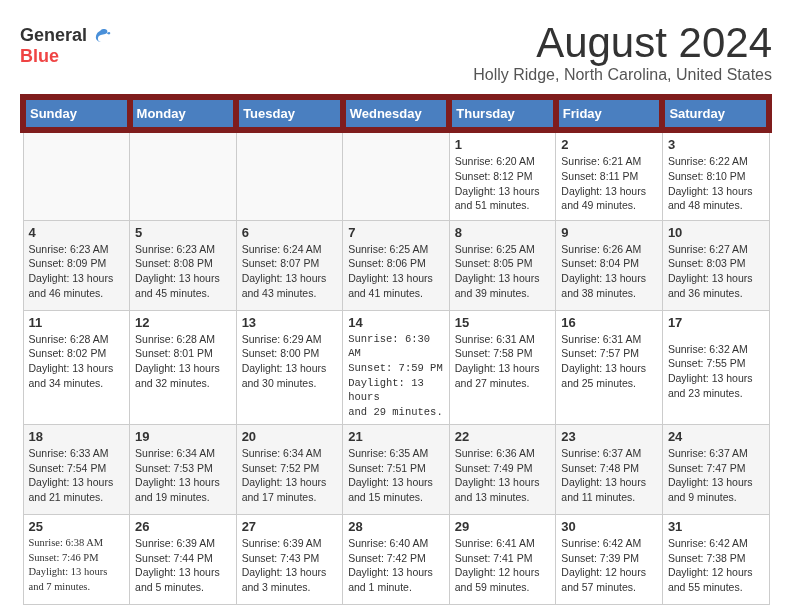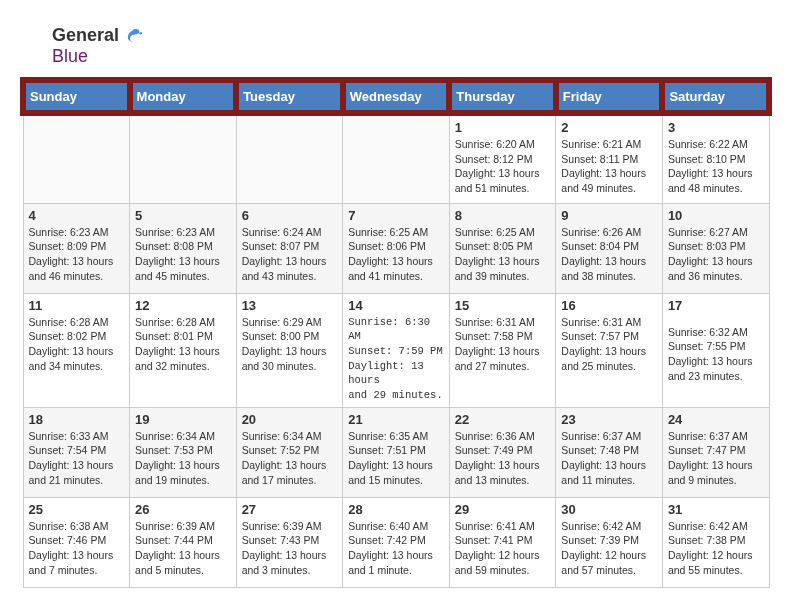--- a/index.html
+++ b/index.html
@@ -14,31 +14,30 @@
       display: flex;
       justify-content: space-between;
       align-items: flex-start;
       margin-bottom: 10px;
     }
     .logo {
       display: flex;
       flex-direction: column;
       align-items: flex-start;
       padding-top: 5px;
-      margin-left: 32px;
     }
     .logo-general {
       font-size: 18px;
       font-weight: bold;
       color: #333;
     }
     .logo-blue {
       font-size: 18px;
-      font-weight: normal;
-      color: #701a75;
+      font-weight: bold;
+      color: #ef4444;
     }
     .logo-bird {
       width: 20px;
       height: 20px;
       margin-left: 4px;
     }
     .logo-row {
       display: flex;
       align-items: center;
     }
@@ -106,20 +105,24 @@
       <span class="logo-general">General</span>
       <svg class="logo-bird" viewBox="0 0 20 20">
         <path d="M10 4 C12 2, 18 3, 16 7 C14 9, 10 8, 8 10 C6 12, 7 16, 10 16 C8 16, 4 14, 5 10 C6 6, 8 6, 10 4 Z" fill="#4a90d9"></path>
         <path d="M16 7 C18 5, 20 6, 19 8 C18 9, 16 8, 16 7 Z" fill="#4a90d9"></path>
       </svg>
     </div>
     <div class="logo-row">
       <span class="logo-blue">Blue</span>
     </div>
   </div>
+  <div class="title-area">
+    <div class="month-title">August 2024</div>
+    <div class="location-title">Holly Ridge, North Carolina, United States</div>
+  </div>
 </div>
 
 <table>
   <thead>
     <tr>
     <th>Sunday</th>
         <th>Monday</th>
         <th>Tuesday</th>
         <th>Wednesday</th>
         <th>Thursday</th>
@@ -304,21 +307,21 @@
           <span class="day-num">24</span>
           <div class="day-detail" style="white-space: pre-line;">Sunrise: 6:37 AM
 Sunset: 7:47 PM
 Daylight: 13 hours
 and 9 minutes.</div>
         </td>
       </tr>
       <tr>
         <td>
           <span class="day-num">25</span>
-          <div class="day-detail" style="white-space: pre-line;">Sunrise: 6:38 AM
+          <div class="day-detail" style="white-space: pre-line; font-family: Liberation Serif, serif;">Sunrise: 6:38 AM
 Sunset: 7:46 PM
 Daylight: 13 hours
 and 7 minutes.</div>
         </td>
         <td>
           <span class="day-num">26</span>
           <div class="day-detail" style="white-space: pre-line;">Sunrise: 6:39 AM
 Sunset: 7:44 PM
 Daylight: 13 hours
 and 5 minutes.</div>

